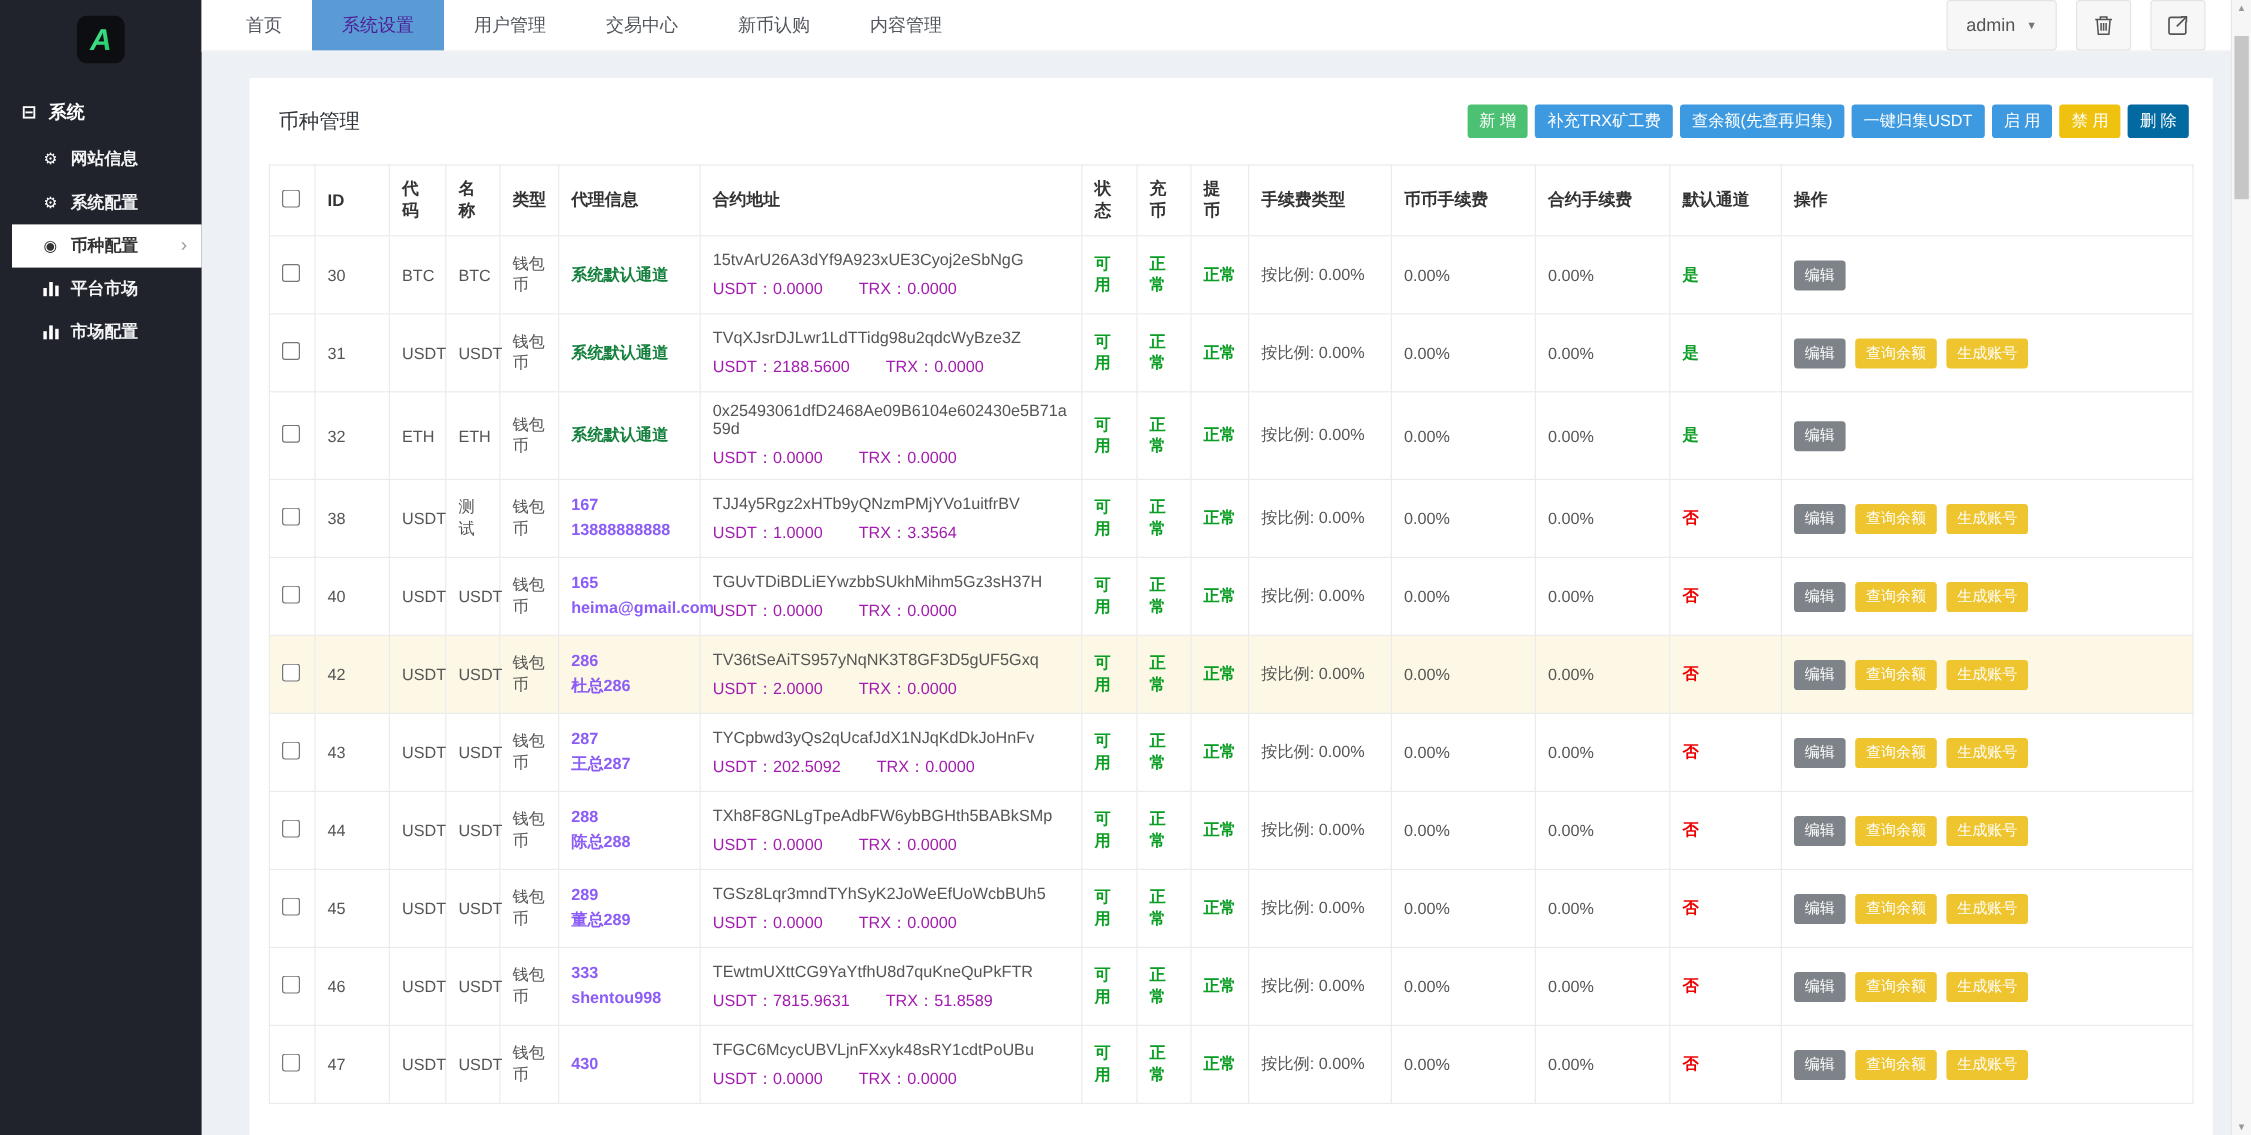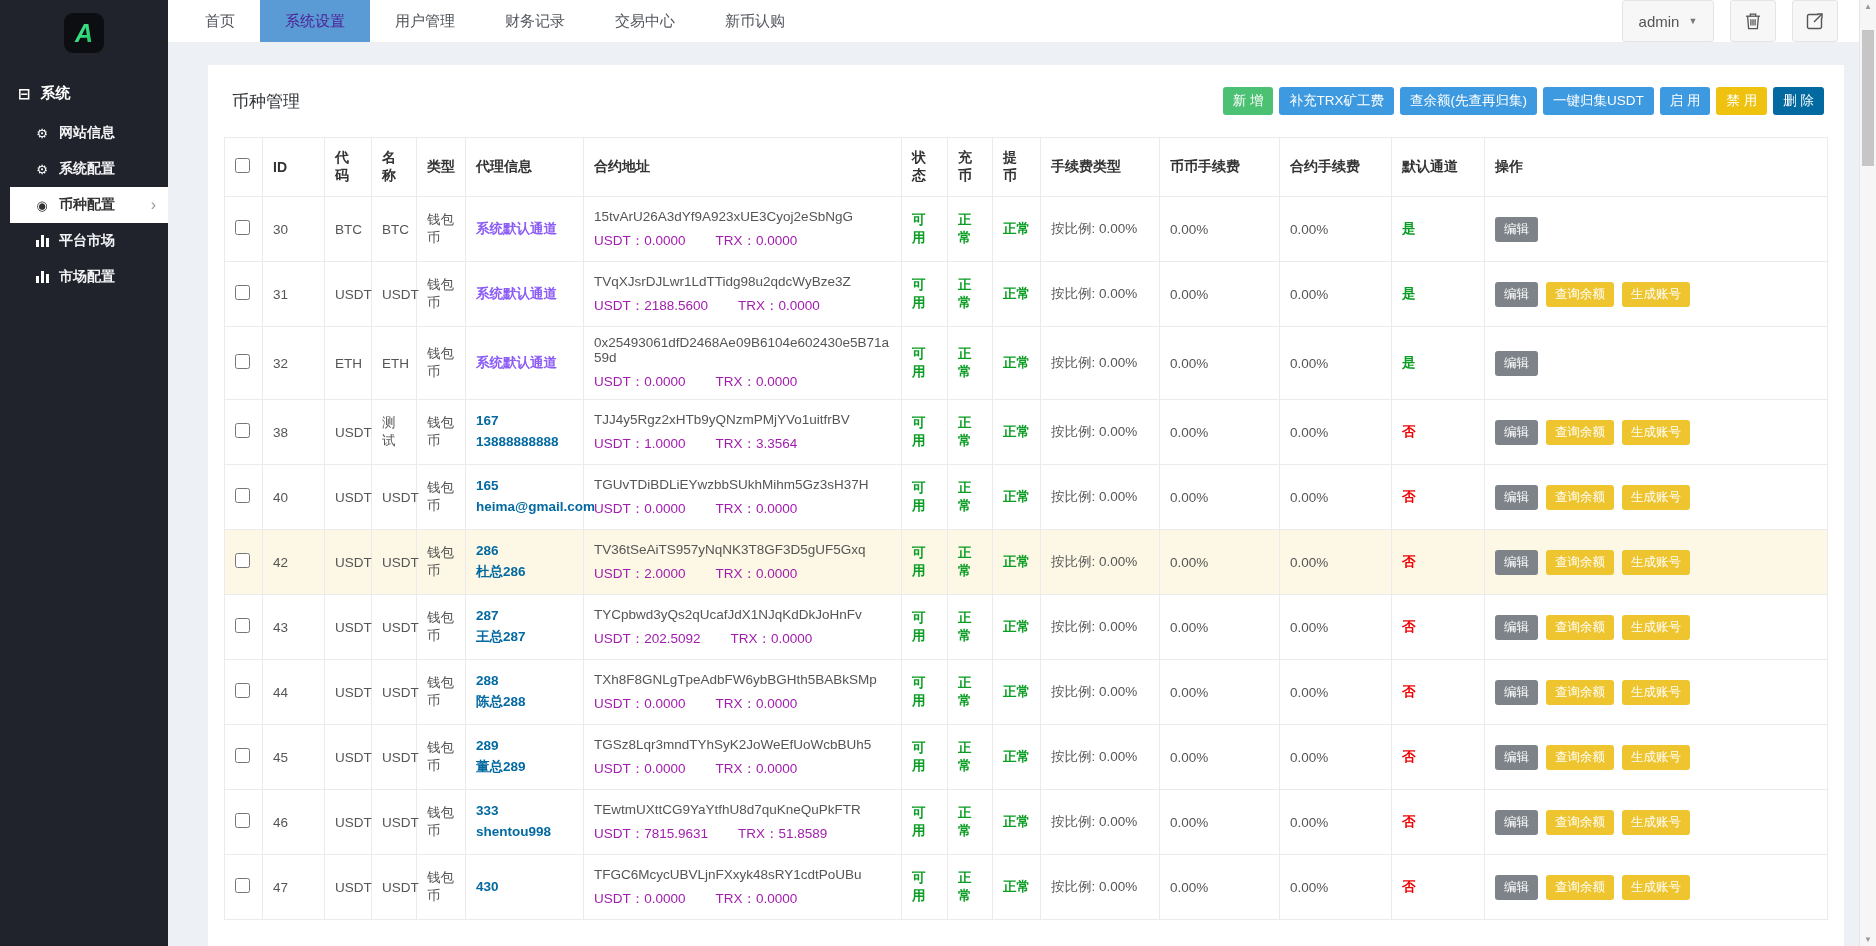--- a/index.html
+++ b/index.html
@@ -53,22 +53,22 @@
   table{width:100%;border-collapse:collapse;margin-top:10px;table-layout:fixed;}
   th,td{border:1px solid #ebebeb;box-sizing:border-box;}
   th{font-size:14px;color:#333;text-align:left;padding:11px 10px;font-weight:bold;height:41px;}
   td{padding:8px 10px;font-size:13.5px;color:#555;height:65px;}
   tr.highlight td{background:#fcf8e5;}
   input[type=checkbox]{width:15px;height:15px;margin:0;cursor:pointer;}
   .addr{color:#555;margin-bottom:8px;word-break:break-all;}
   .bal{color:#a21caf;}
   .bal .bal-gap{margin-right:30px;}
   .agent-line{font-weight:bold;line-height:1.55;}
-  .agent-red{color:#8b5cf6;}
-  .agent-orange{color:#0369a1;}
+  .agent-red{color:#15803d;}
+  .agent-orange{color:#8b5cf6;}
   .g{color:#0a9d23;font-weight:bold;}
   .r{color:#ee0000;font-weight:bold;}
   .op{border:none;border-radius:3px;color:#fff;font-size:12.5px;padding:4px 9px;margin-right:8px;
       cursor:pointer;font-family:inherit;white-space:nowrap;}
   .op-gray{background:#7d8389;}
   .op-yellow{background:#eec52f;}
 
   
   .scrollbar{position:absolute;right:0;top:0;width:16px;height:946px;background:#f6f6f7;
              border-left:1px solid #e6e6e6;}
@@ -135,23 +135,23 @@
       </nav>
   </aside>
 
   <div class="main">
 
     <header class="topbar">
       <div class="tabs">
           <div class="tab">首页</div>
           <div class="tab active">系统设置</div>
           <div class="tab">用户管理</div>
-          <div class="tab">财务记录</div>
           <div class="tab">交易中心</div>
           <div class="tab">新币认购</div>
+          <div class="tab">内容管理</div>
         </div>
       <div class="top-right">
         <div class="admin-box">
           <span>admin</span>
           <span class="caret">▼</span>
         </div>
         <div class="icon-box">
           <svg width="16" height="18" viewBox="0 0 16 18" fill="none" stroke="#555" stroke-width="1.3">
             <path d="M1 4.2h14"></path>
               <path d="M5.3 4.2V2.2h5.4v2"></path>

